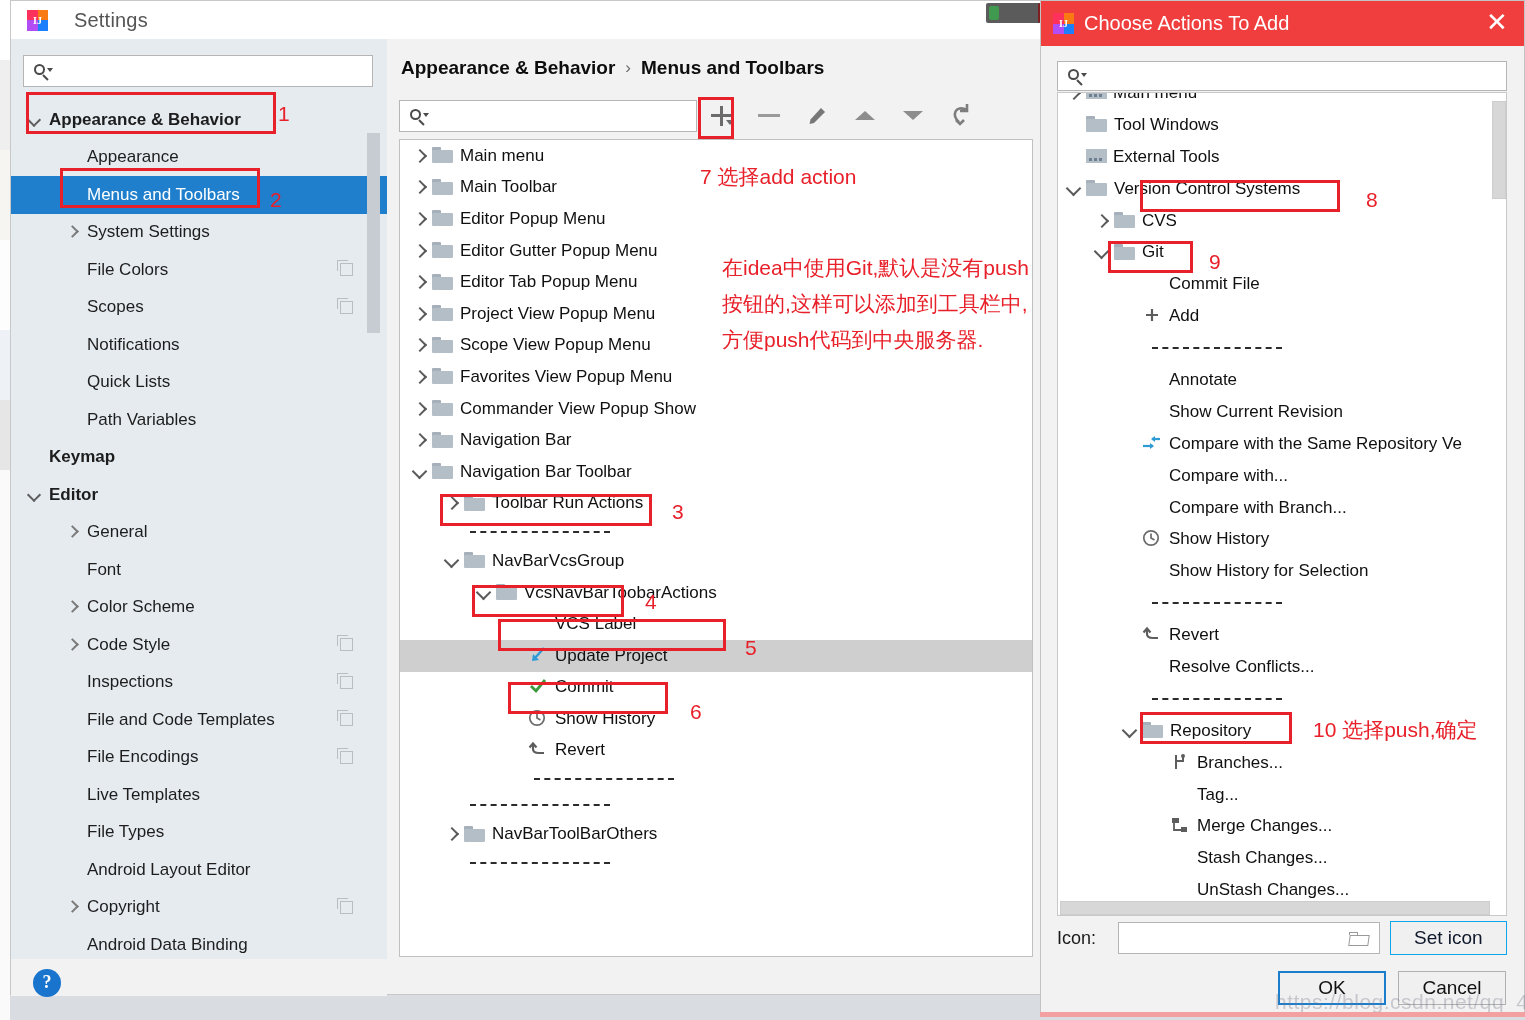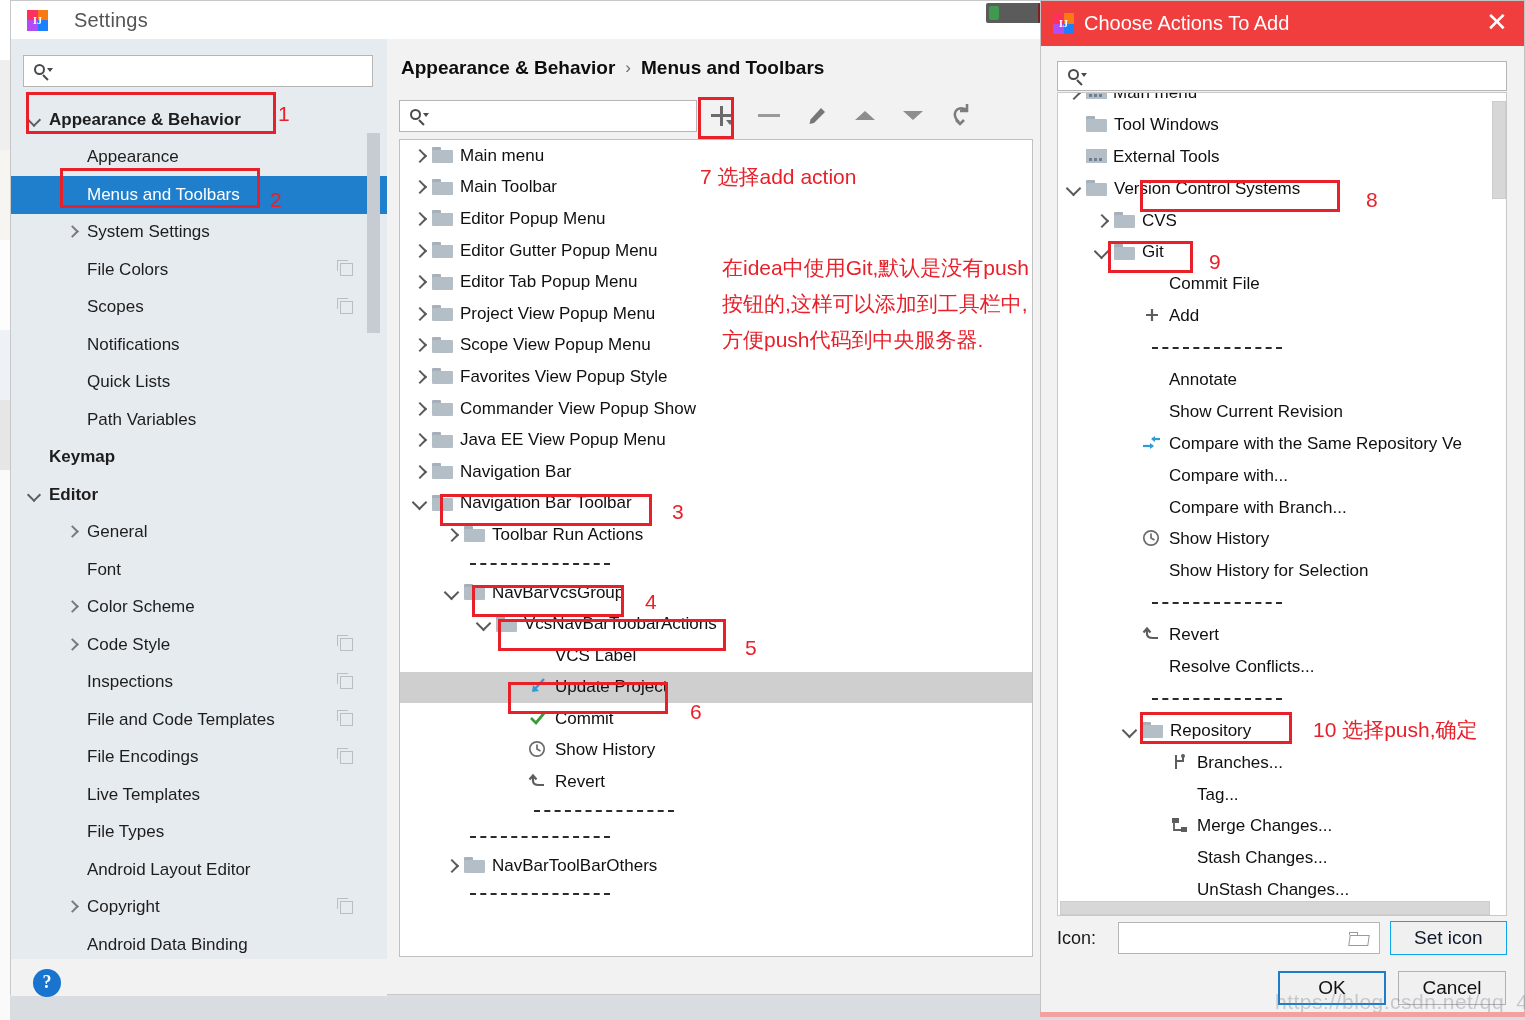--- a/index.html
+++ b/index.html
@@ -390,37 +390,29 @@
               <div class="body"></div>
             </div>
             <span>Scope View Popup Menu</span>
           </div>
           <div class="trow">
             <div class="tchev r" style="margin-left: 8px;"></div>
             <div class="folder">
               <div class="tab"></div>
               <div class="body"></div>
             </div>
-            <span>Favorites View Popup Style</span>
+            <span>Favorites View Popup Menu</span>
           </div>
           <div class="trow">
             <div class="tchev r" style="margin-left: 8px;"></div>
             <div class="folder">
               <div class="tab"></div>
               <div class="body"></div>
             </div>
             <span>Commander View Popup Show</span>
-          </div>
-          <div class="trow">
-            <div class="tchev r" style="margin-left: 8px;"></div>
-            <div class="folder">
-              <div class="tab"></div>
-              <div class="body"></div>
-            </div>
-            <span>Java EE View Popup Menu</span>
           </div>
           <div class="trow">
             <div class="tchev r" style="margin-left: 8px;"></div>
             <div class="folder">
               <div class="tab"></div>
               <div class="body"></div>
             </div>
             <span>Navigation Bar</span>
           </div>
           <div class="trow">

